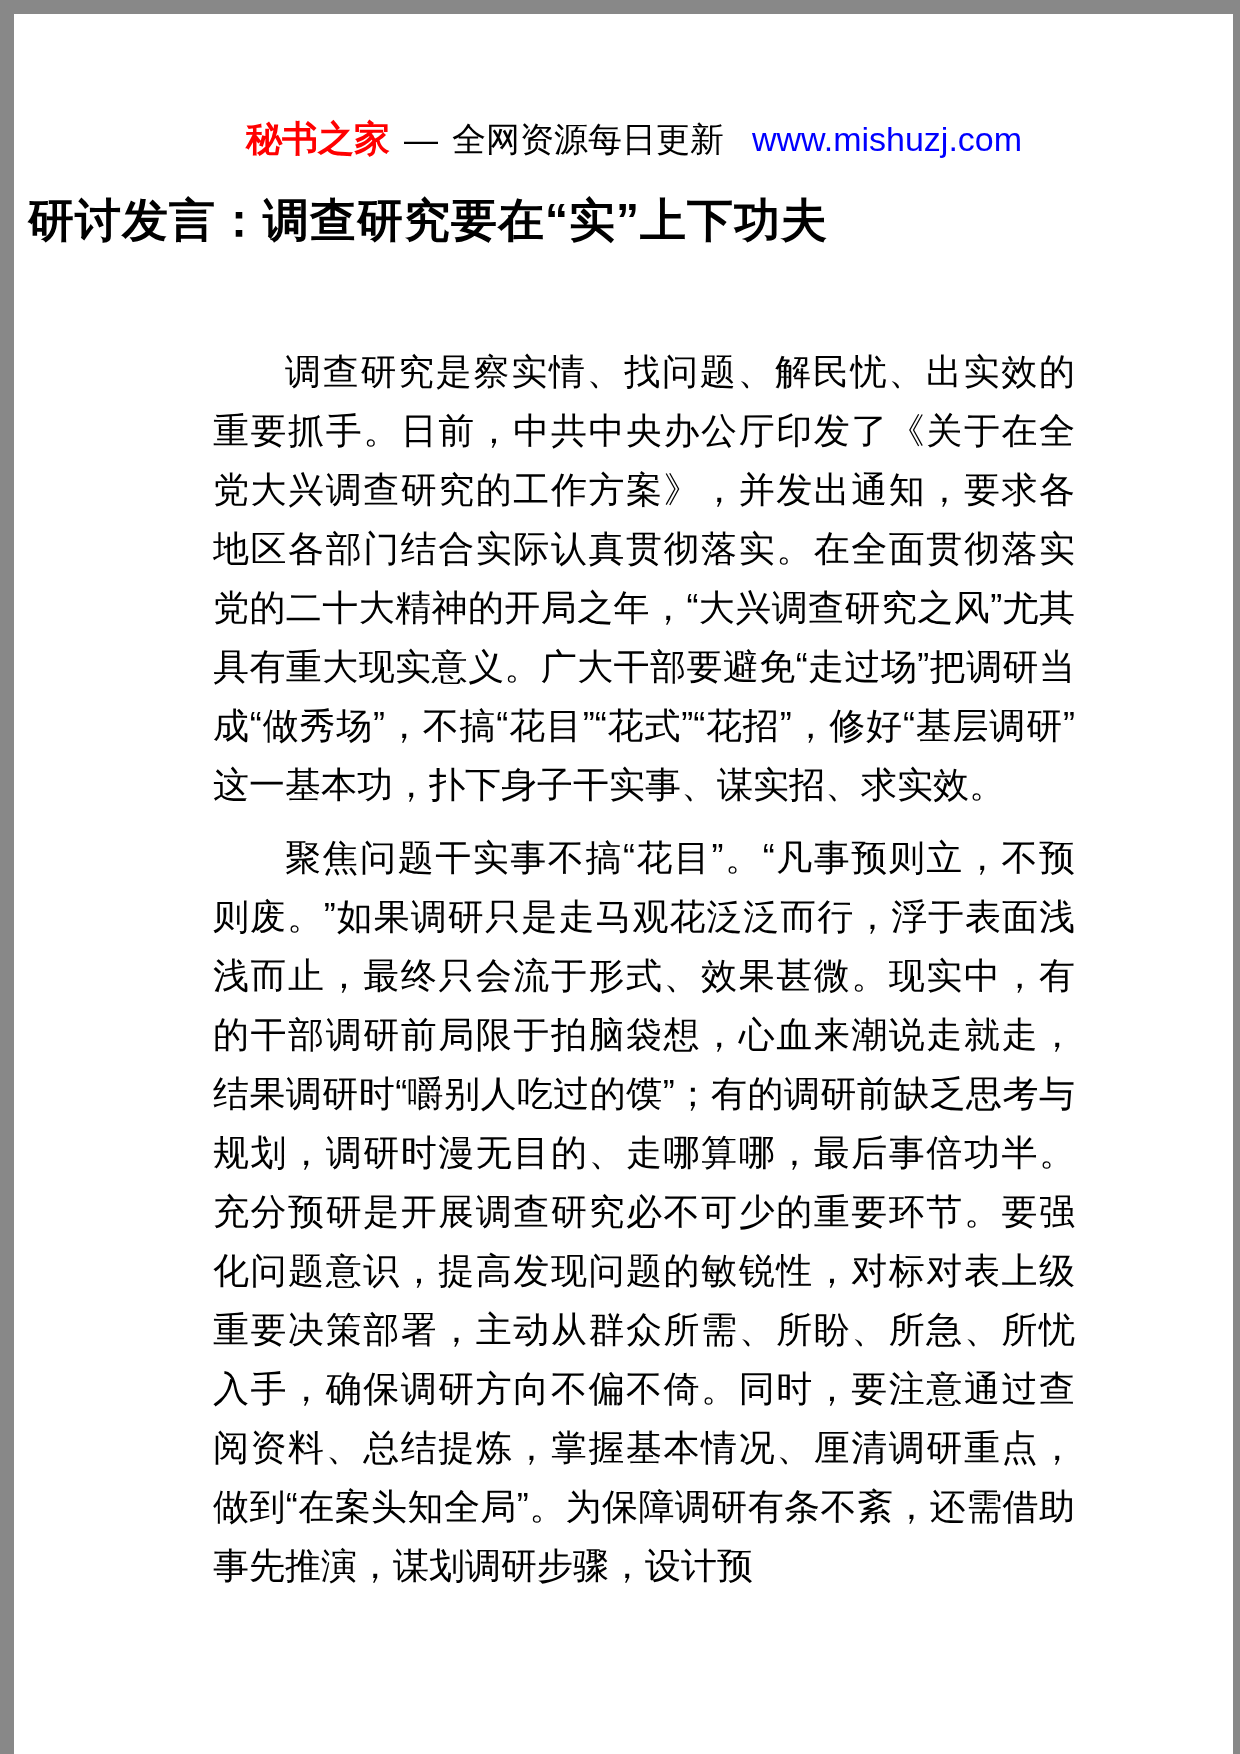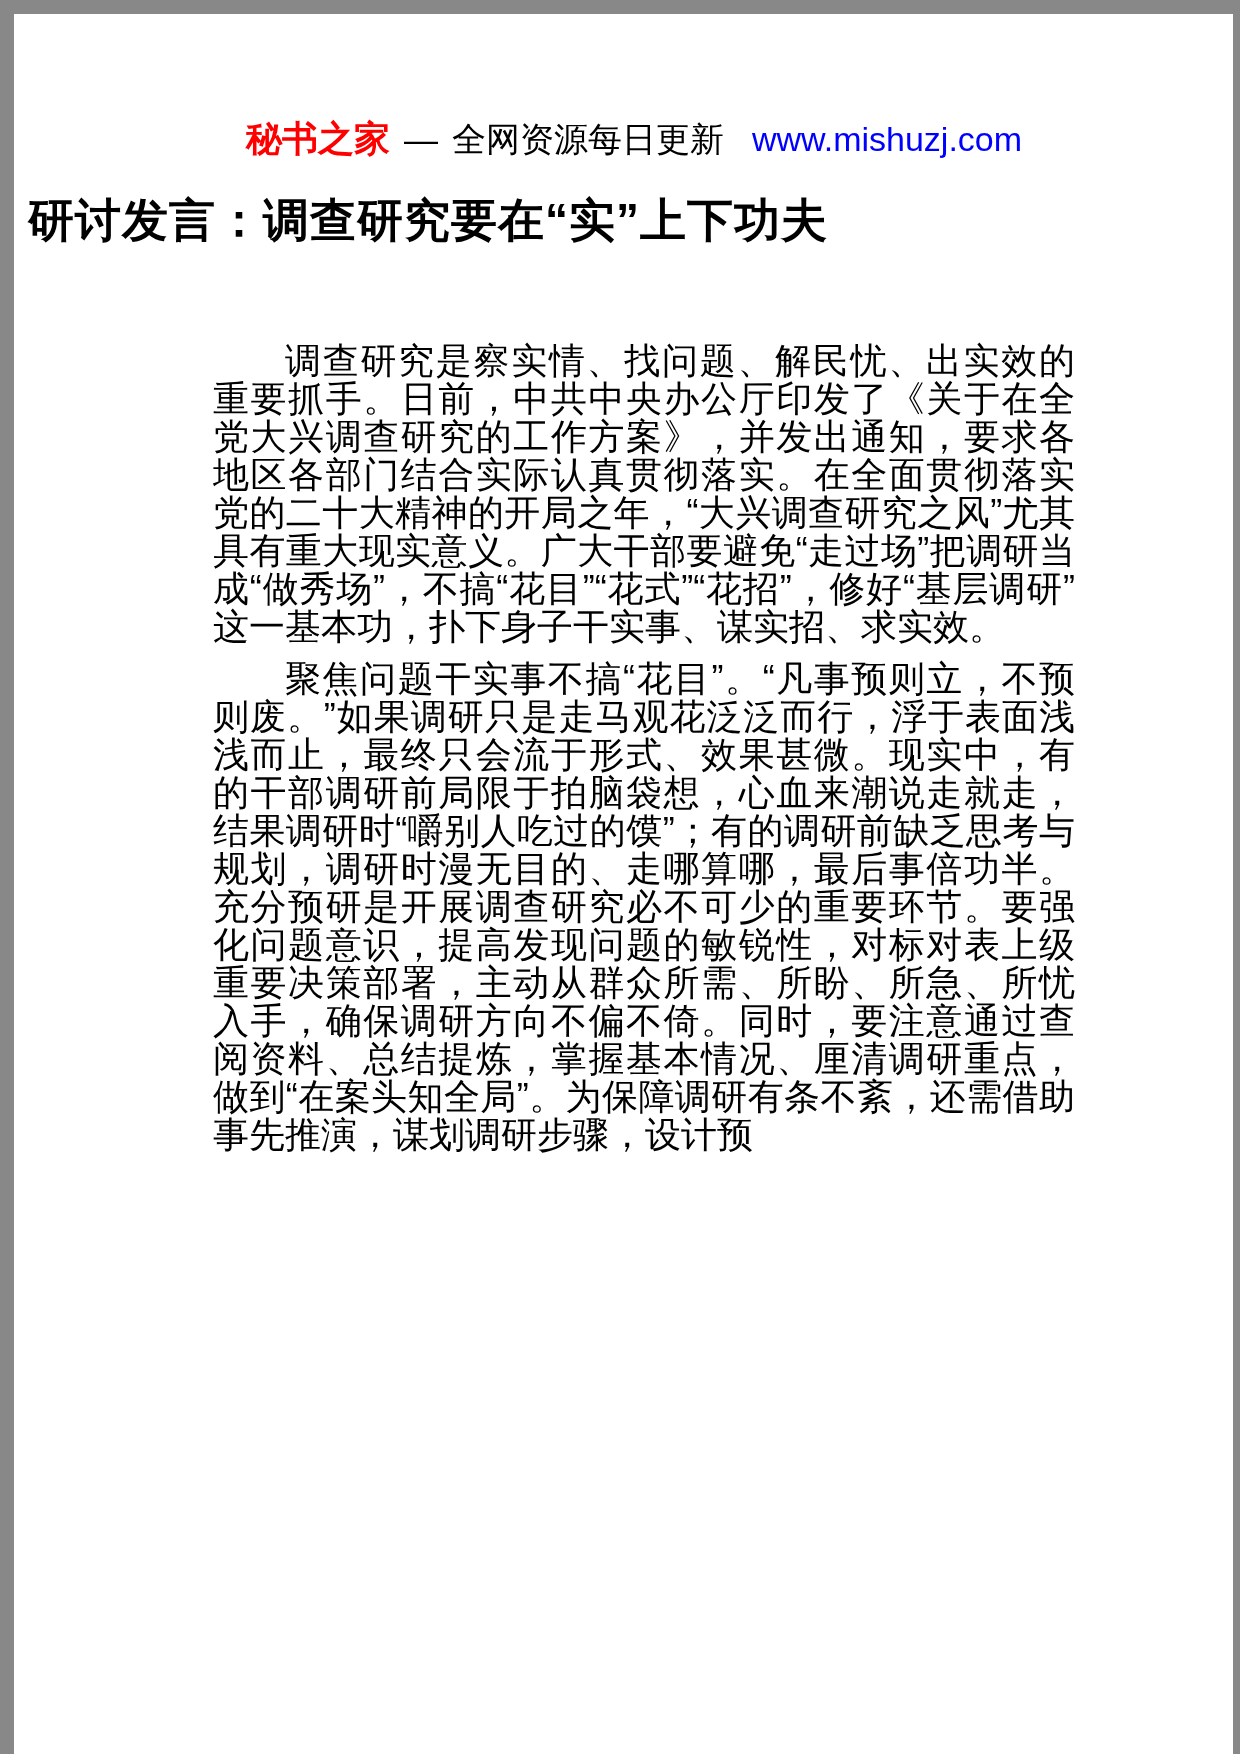--- a/index.html
+++ b/index.html
@@ -41,21 +41,21 @@
     font-weight: bold;
     letter-spacing: 1px;
   }
   .document-body {
     margin-top: 70px;
     padding-left: 185px;
     padding-right: 165px;
   }
   .document-body p {
     font-size: 36px;
-    line-height: 38px;
+    line-height: 59px;
     text-align: justify;
     text-justify: inter-ideograph;
     text-indent: 2em;
     word-break: normal;
   }
 </style>
 </head>
 <body>
 
 <div class="page">

